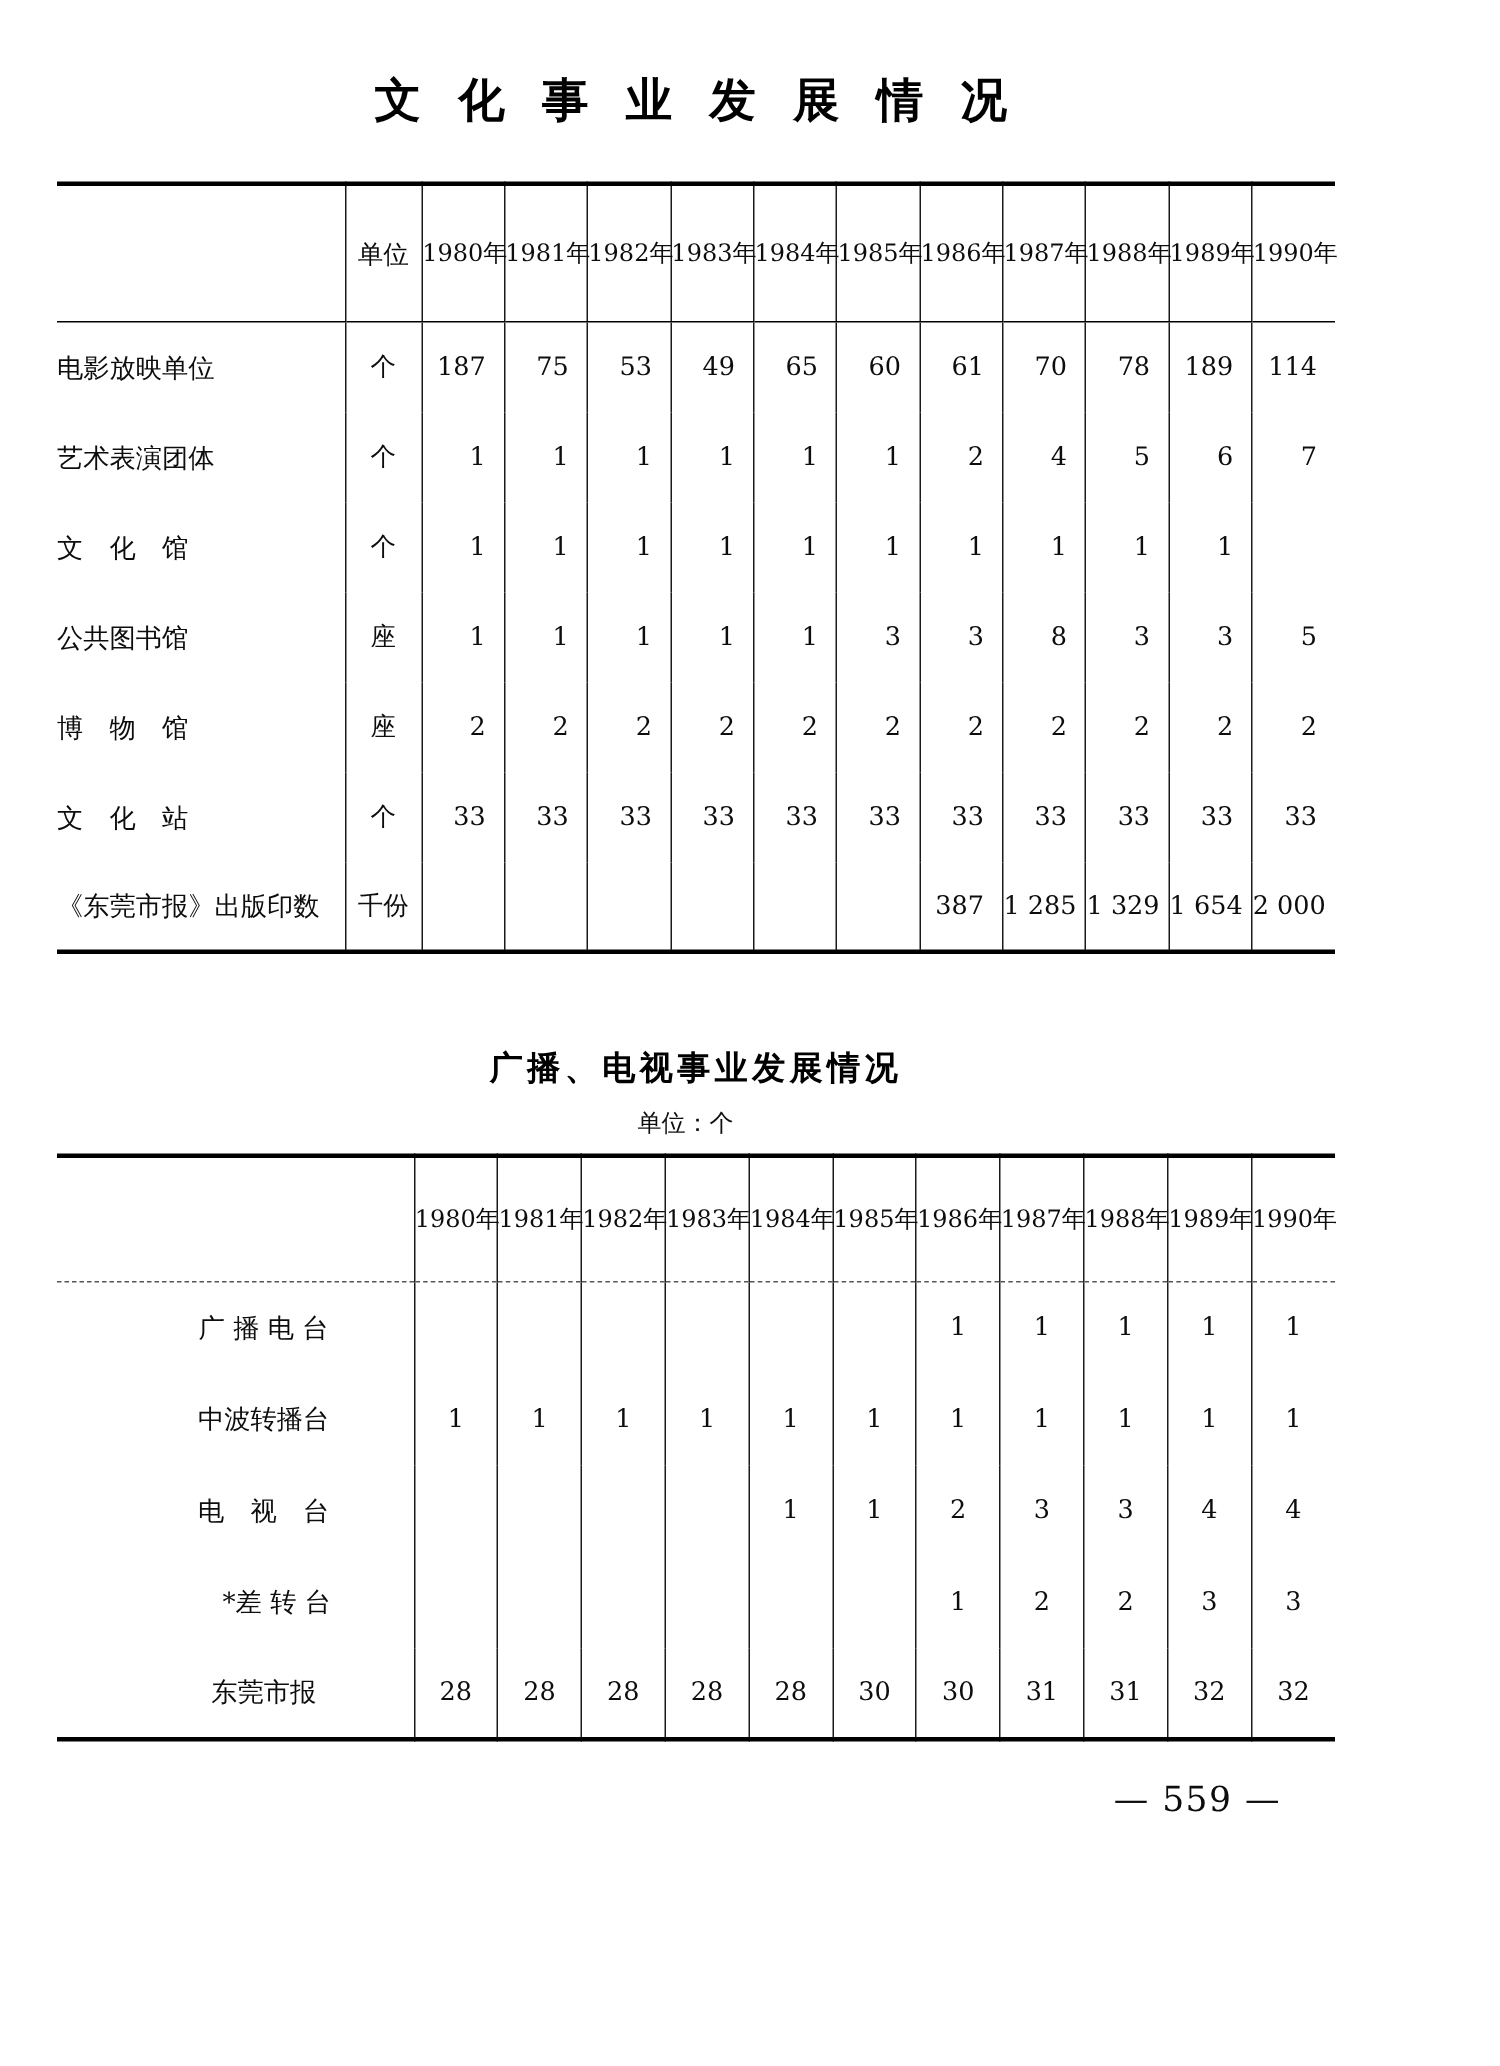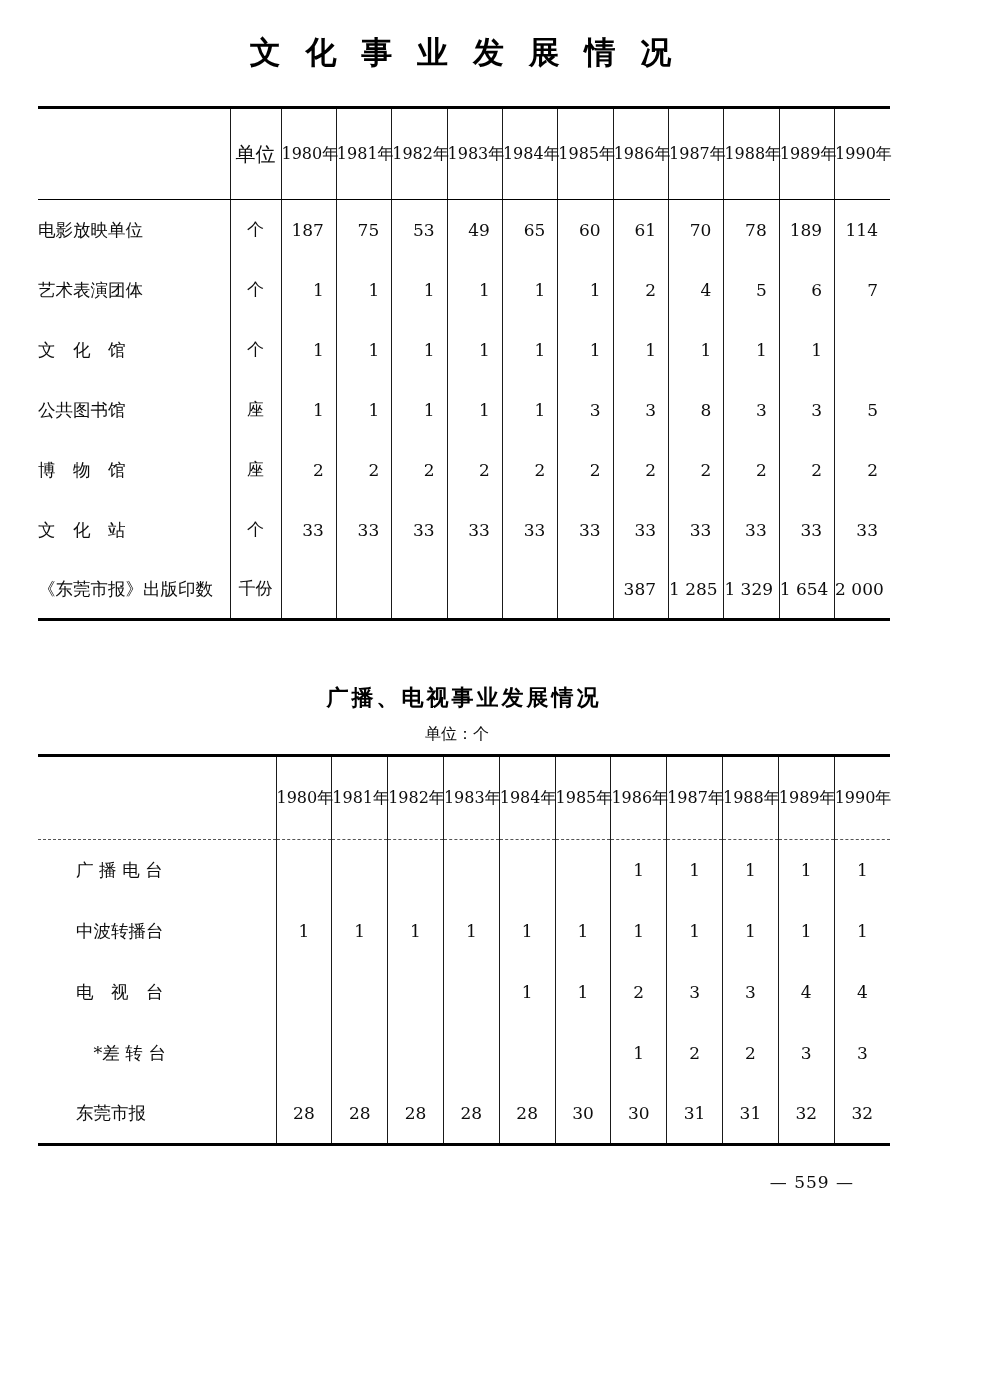--- a/index.html
+++ b/index.html
@@ -7,21 +7,21 @@
     margin: 0; padding: 0;
     width: 1000px; height: 1377px;
     background: #ffffff;
     color: #0d0d0d;
     font-family: "DejaVu Serif", "Liberation Serif", serif;
     overflow: hidden;
   }
   .sheet {
     width: 852px;
     margin-left: 38px;
-    padding-top: 1px;
+    padding-top: 16px;
   }
   .title {
     text-align: center;
     font-weight: bold;
     color: #000;
     white-space: pre;
   }
   .t1-title {
     margin: 30px 0 33px 0;
     font-size: 31px;
@@ -60,35 +60,35 @@
   .t1 thead th { height: 92px; border-bottom: 1px solid #000; }
   .t1 tbody td { height: 60px; }
   .t2 thead th { height: 84px; border-bottom: 1px dashed #555; }
   .t2 tbody td { height: 61px; }
   th.year, td.unit, td.val, th.uh { border-left: 1px solid #1a1a1a; }
   th.year {
     font-size: 16px;
     text-align: center;
     letter-spacing: 0;
   }
-  th.uh { font-size: 20px; text-align: center; }
+  th.uh { font-size: 17px; text-align: center; }
   td.label {
     font-size: 17.5px;
     text-align: left;
     white-space: pre;
   }
-  .t2 td.label { padding-left: 38px; }
+  .t2 td.label { padding-left: 38px; text-align: center; }
   td.unit { font-size: 17px; text-align: center; }
   td.val  { font-size: 17px; }
   .t1 td.val { text-align: right; padding-right: 12px; }
   .t2 td.val { text-align: center; }
   .pageno {
     text-align: right;
     padding-right: 36px;
-    font-size: 17px;
+    font-size: 23px;
     margin-top: 26px;
     letter-spacing: 1px;
   }
 </style>
 </head>
 <body>
 
 <div class="sheet">
 
   <h1 class="title t1-title">文 化 事 业 发 展 情 况</h1>

